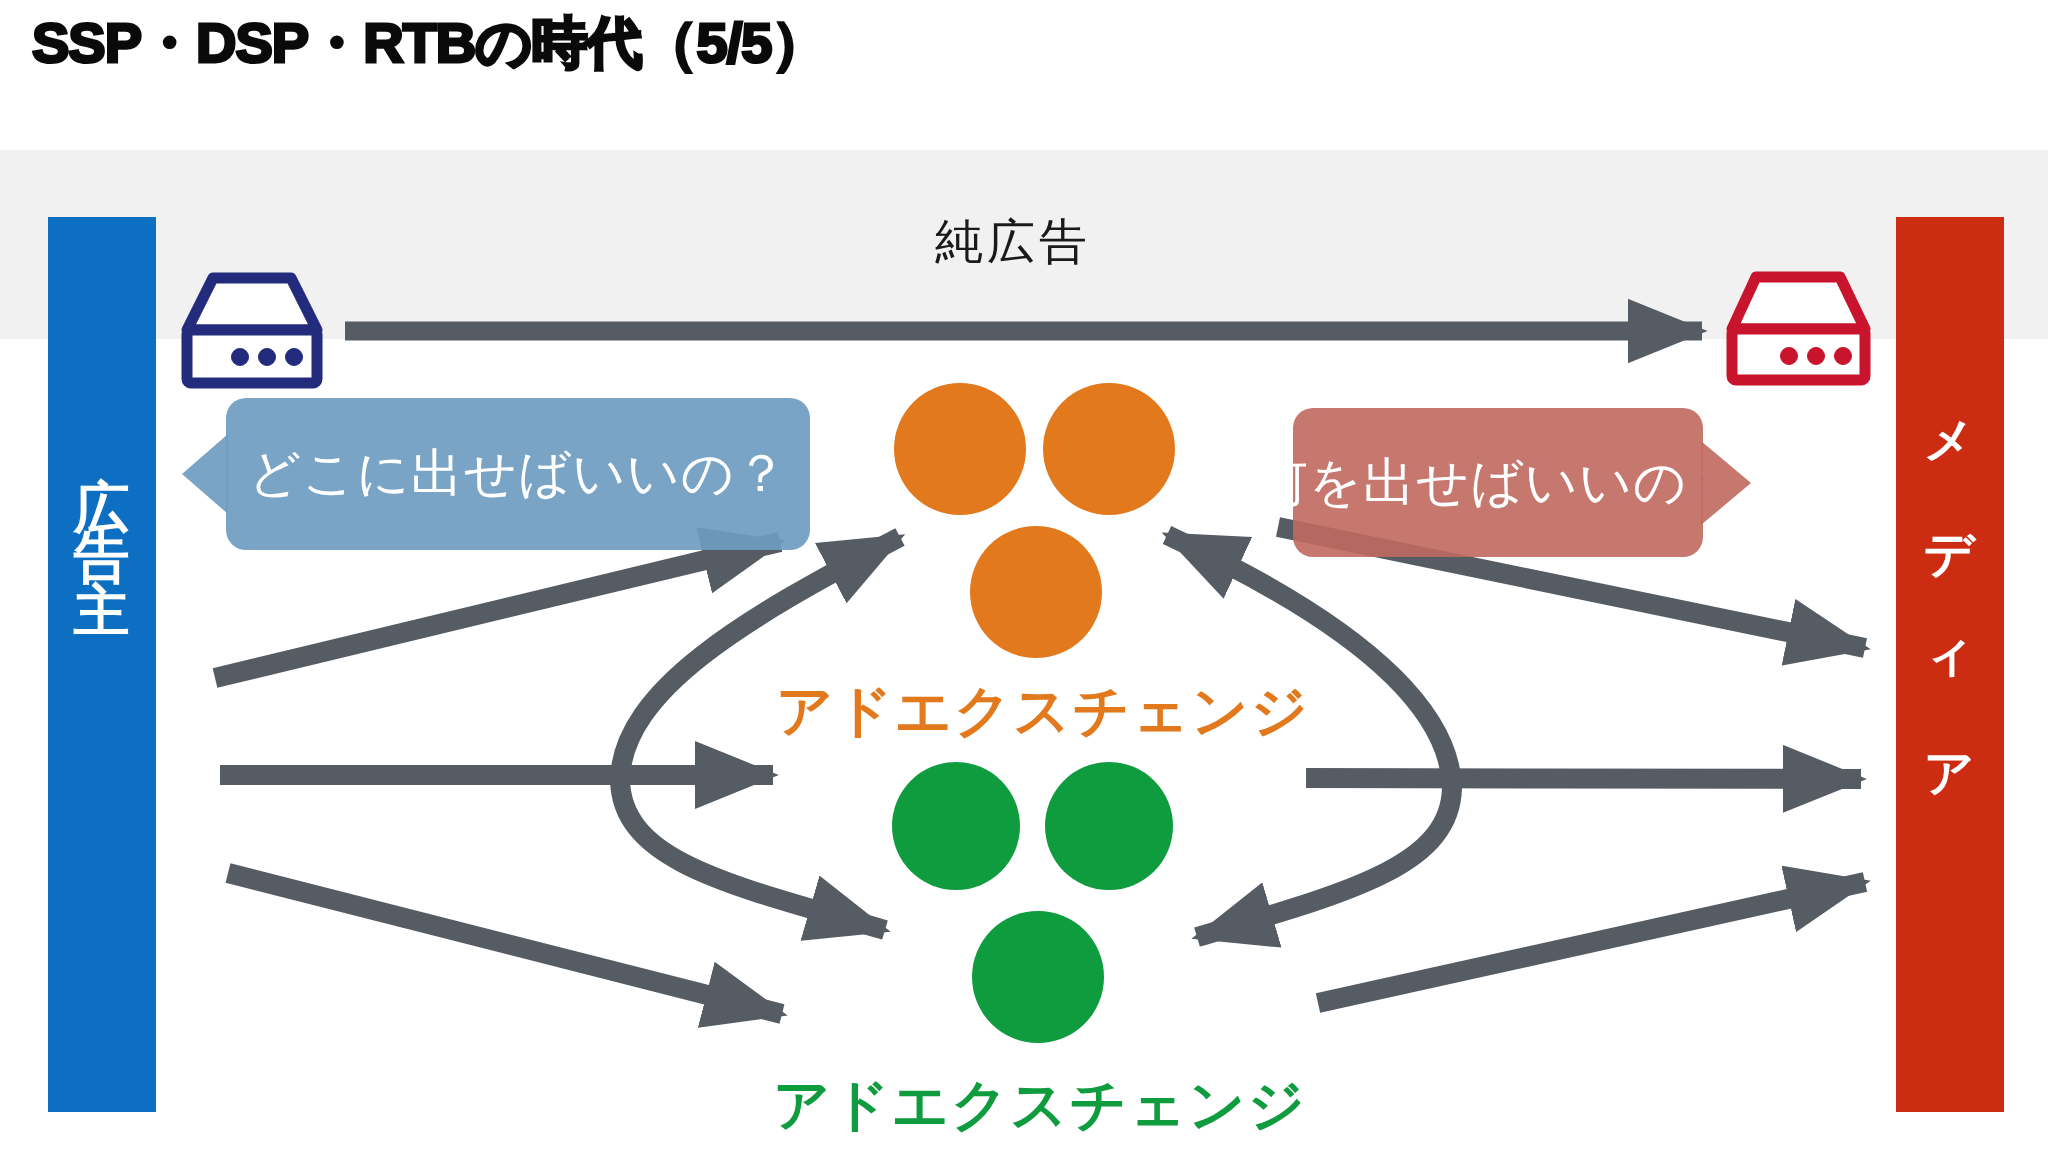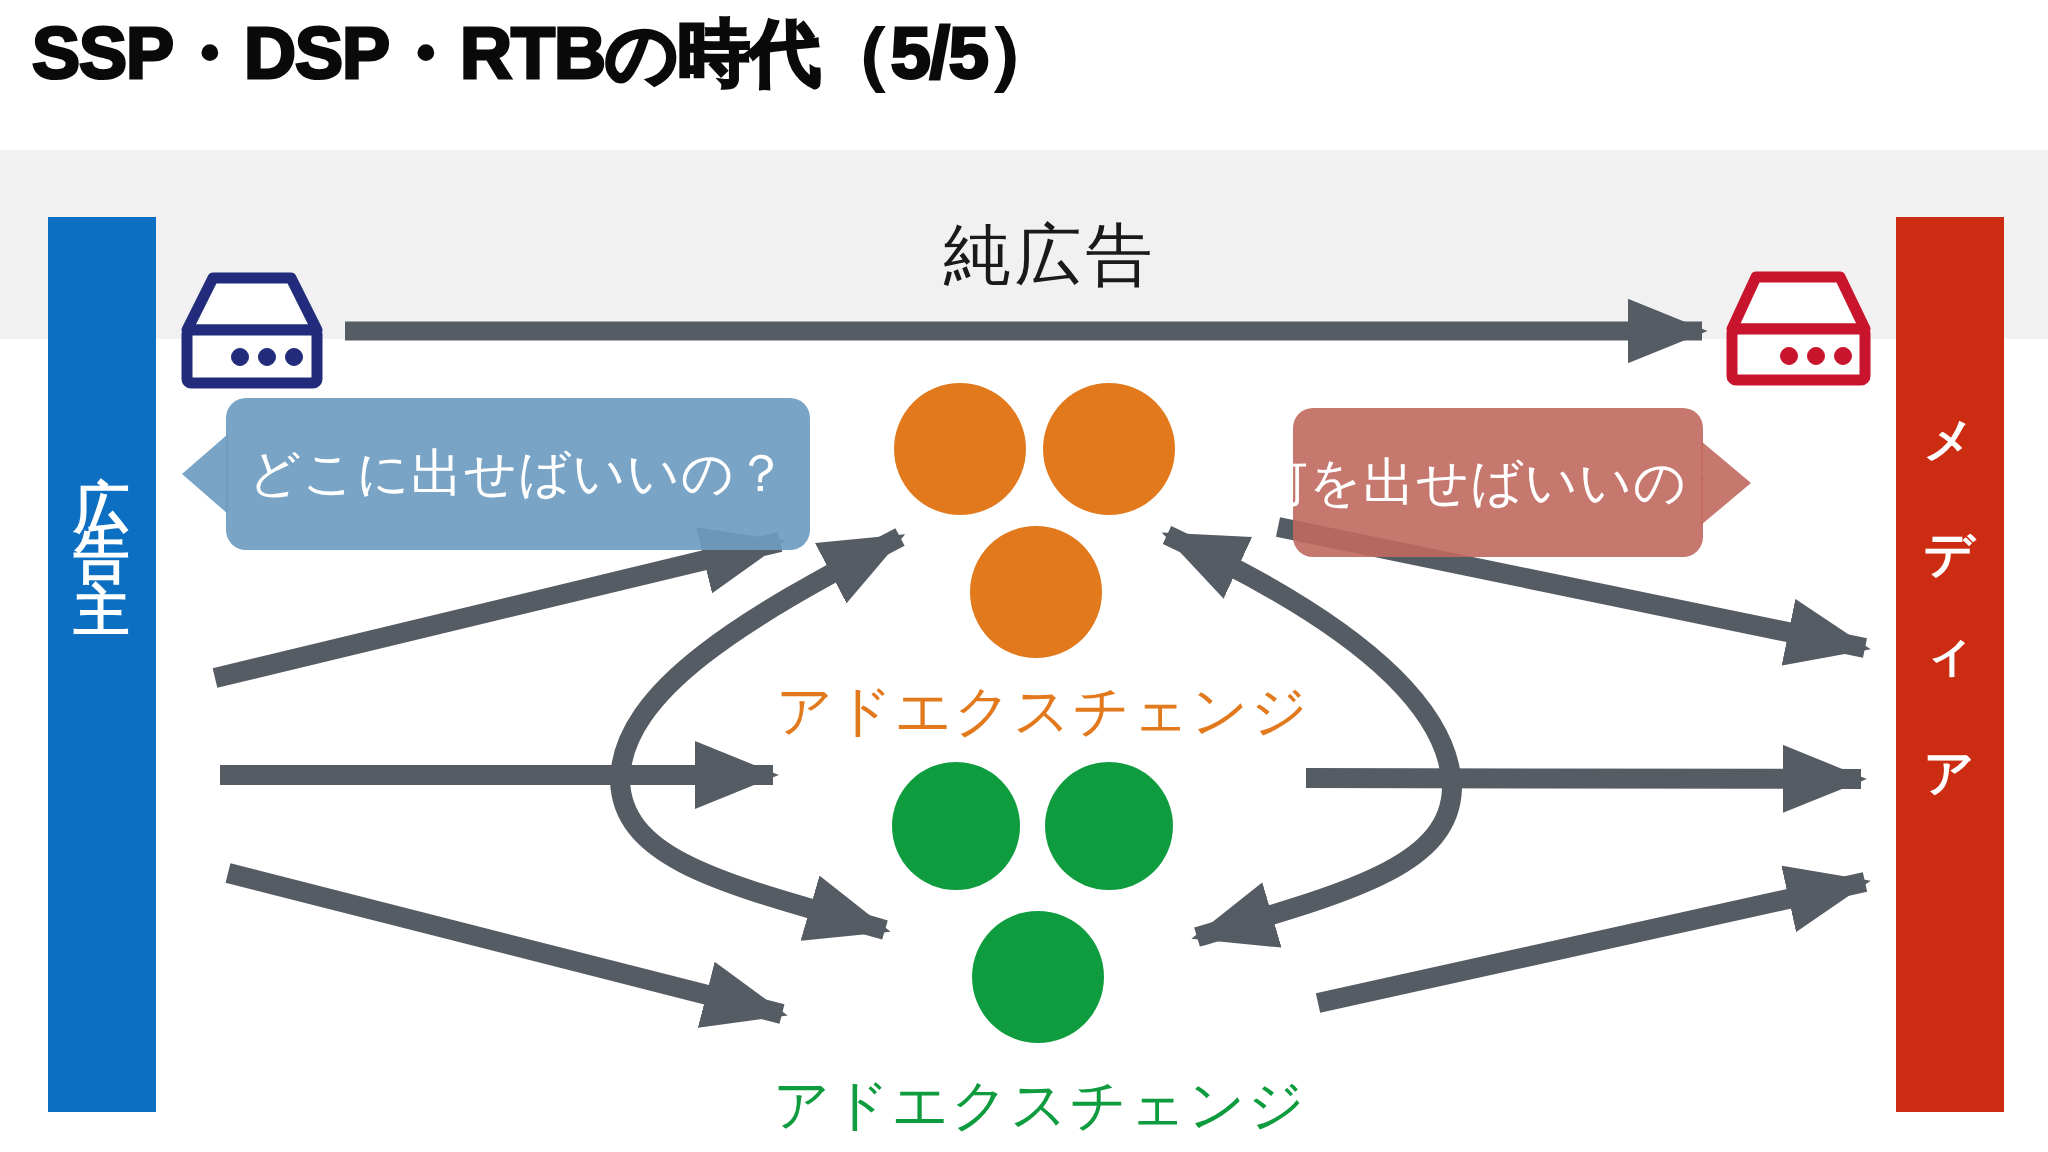--- a/index.html
+++ b/index.html
@@ -16,21 +16,21 @@
     --c-advertiser_bubble_blue:rgba(110,156,192,0.92);
     --c-media_bubble_red:rgba(192,105,95,0.90);
     --c-bubble_text:#ffffff;
     --c-label_black:#1a1a1a;
   }
   *{margin:0;padding:0;box-sizing:border-box;}
   html,body{width:2048px;height:1152px;background:var(--c-page_background);
     font-family:"Liberation Sans","DejaVu Sans",sans-serif;overflow:hidden;}
   .stage{position:relative;width:2048px;height:1152px;background:var(--c-page_background);}
 
-  .page-title{position:absolute;left:32px;top:6px;font-size:72px;font-weight:700;
+  .page-title{position:absolute;left:32px;top:6px;font-size:56px;font-weight:700;
     letter-spacing:-1px;color:var(--c-title_black);-webkit-text-stroke:3px var(--c-title_black);
     white-space:nowrap;}
 
   .band{position:absolute;left:0;top:150px;width:2048px;height:189px;background:var(--c-band_gray);}
 
   .art{position:absolute;left:0;top:0;width:2048px;height:1152px;}
   .arrow{stroke:var(--c-arrow_gray);stroke-width:20px;fill:none;}
   .arrow.thin{stroke-width:19px;}
   .ah{fill:var(--c-arrow_gray);}
   .server-left{stroke:var(--c-advertiser_server_navy);}
@@ -42,35 +42,35 @@
   .circle-green{fill:var(--c-network_green);}
 
   .side-bar{position:absolute;top:217px;height:895px;width:108px;display:flex;justify-content:center;}
   .side-bar.left{left:48px;background:var(--c-advertiser_blue);}
   .side-bar.right{left:1896px;background:var(--c-media_red);}
   .bar-label{writing-mode:vertical-rl;text-orientation:upright;color:#fff;font-weight:700;
     white-space:nowrap;}
   .bar-label.advertiser{margin-top:213px;font-size:56px;letter-spacing:0.92em;}
   .bar-label.media{margin-top:168px;font-size:50px;letter-spacing:1.1em;}
 
-  .flow-label{position:absolute;left:753px;top:210px;width:594px;text-align:center;
-    font-size:67px;font-weight:400;letter-spacing:4px;color:var(--c-label_black);white-space:nowrap;}
+  .flow-label{position:absolute;left:716px;top:210px;width:594px;text-align:center;
+    font-size:48px;font-weight:400;letter-spacing:4px;color:var(--c-label_black);white-space:nowrap;}
 
   .bubble{position:absolute;border-radius:20px;display:flex;align-items:center;justify-content:center;}
   .bubble .bubble-text{color:var(--c-bubble_text);font-weight:400;font-size:52px;white-space:nowrap;
     letter-spacing:1px;}
   .bubble.blue{left:226px;top:398px;width:584px;height:152px;background:var(--c-advertiser_bubble_blue);}
   .bubble.red{left:1293px;top:408px;width:410px;height:149px;background:var(--c-media_bubble_red);}
   .tail{position:absolute;width:0;height:0;top:50%;transform:translateY(-50%);}
   .tail.left{left:-44px;border-top:40px solid transparent;border-bottom:40px solid transparent;
     border-right:46px solid var(--c-advertiser_bubble_blue);}
   .tail.right{right:-48px;border-top:42px solid transparent;border-bottom:42px solid transparent;
     border-left:50px solid var(--c-media_bubble_red);}
 
-  .cluster-label{position:absolute;text-align:center;font-weight:400;font-size:56px;
+  .cluster-label{position:absolute;text-align:center;font-weight:700;font-size:56px;
     white-space:nowrap;letter-spacing:2px;}
   .cluster-label.exchange{left:743px;top:674px;width:600px;color:var(--c-exchange_orange);}
   .cluster-label.network{left:740px;top:1068px;width:600px;color:var(--c-network_green);}
 </style>
 </head>
 <body>
 
 <div class="stage">
 
   <div class="page-title">SSP・DSP・RTBの時代（5/5）</div>

